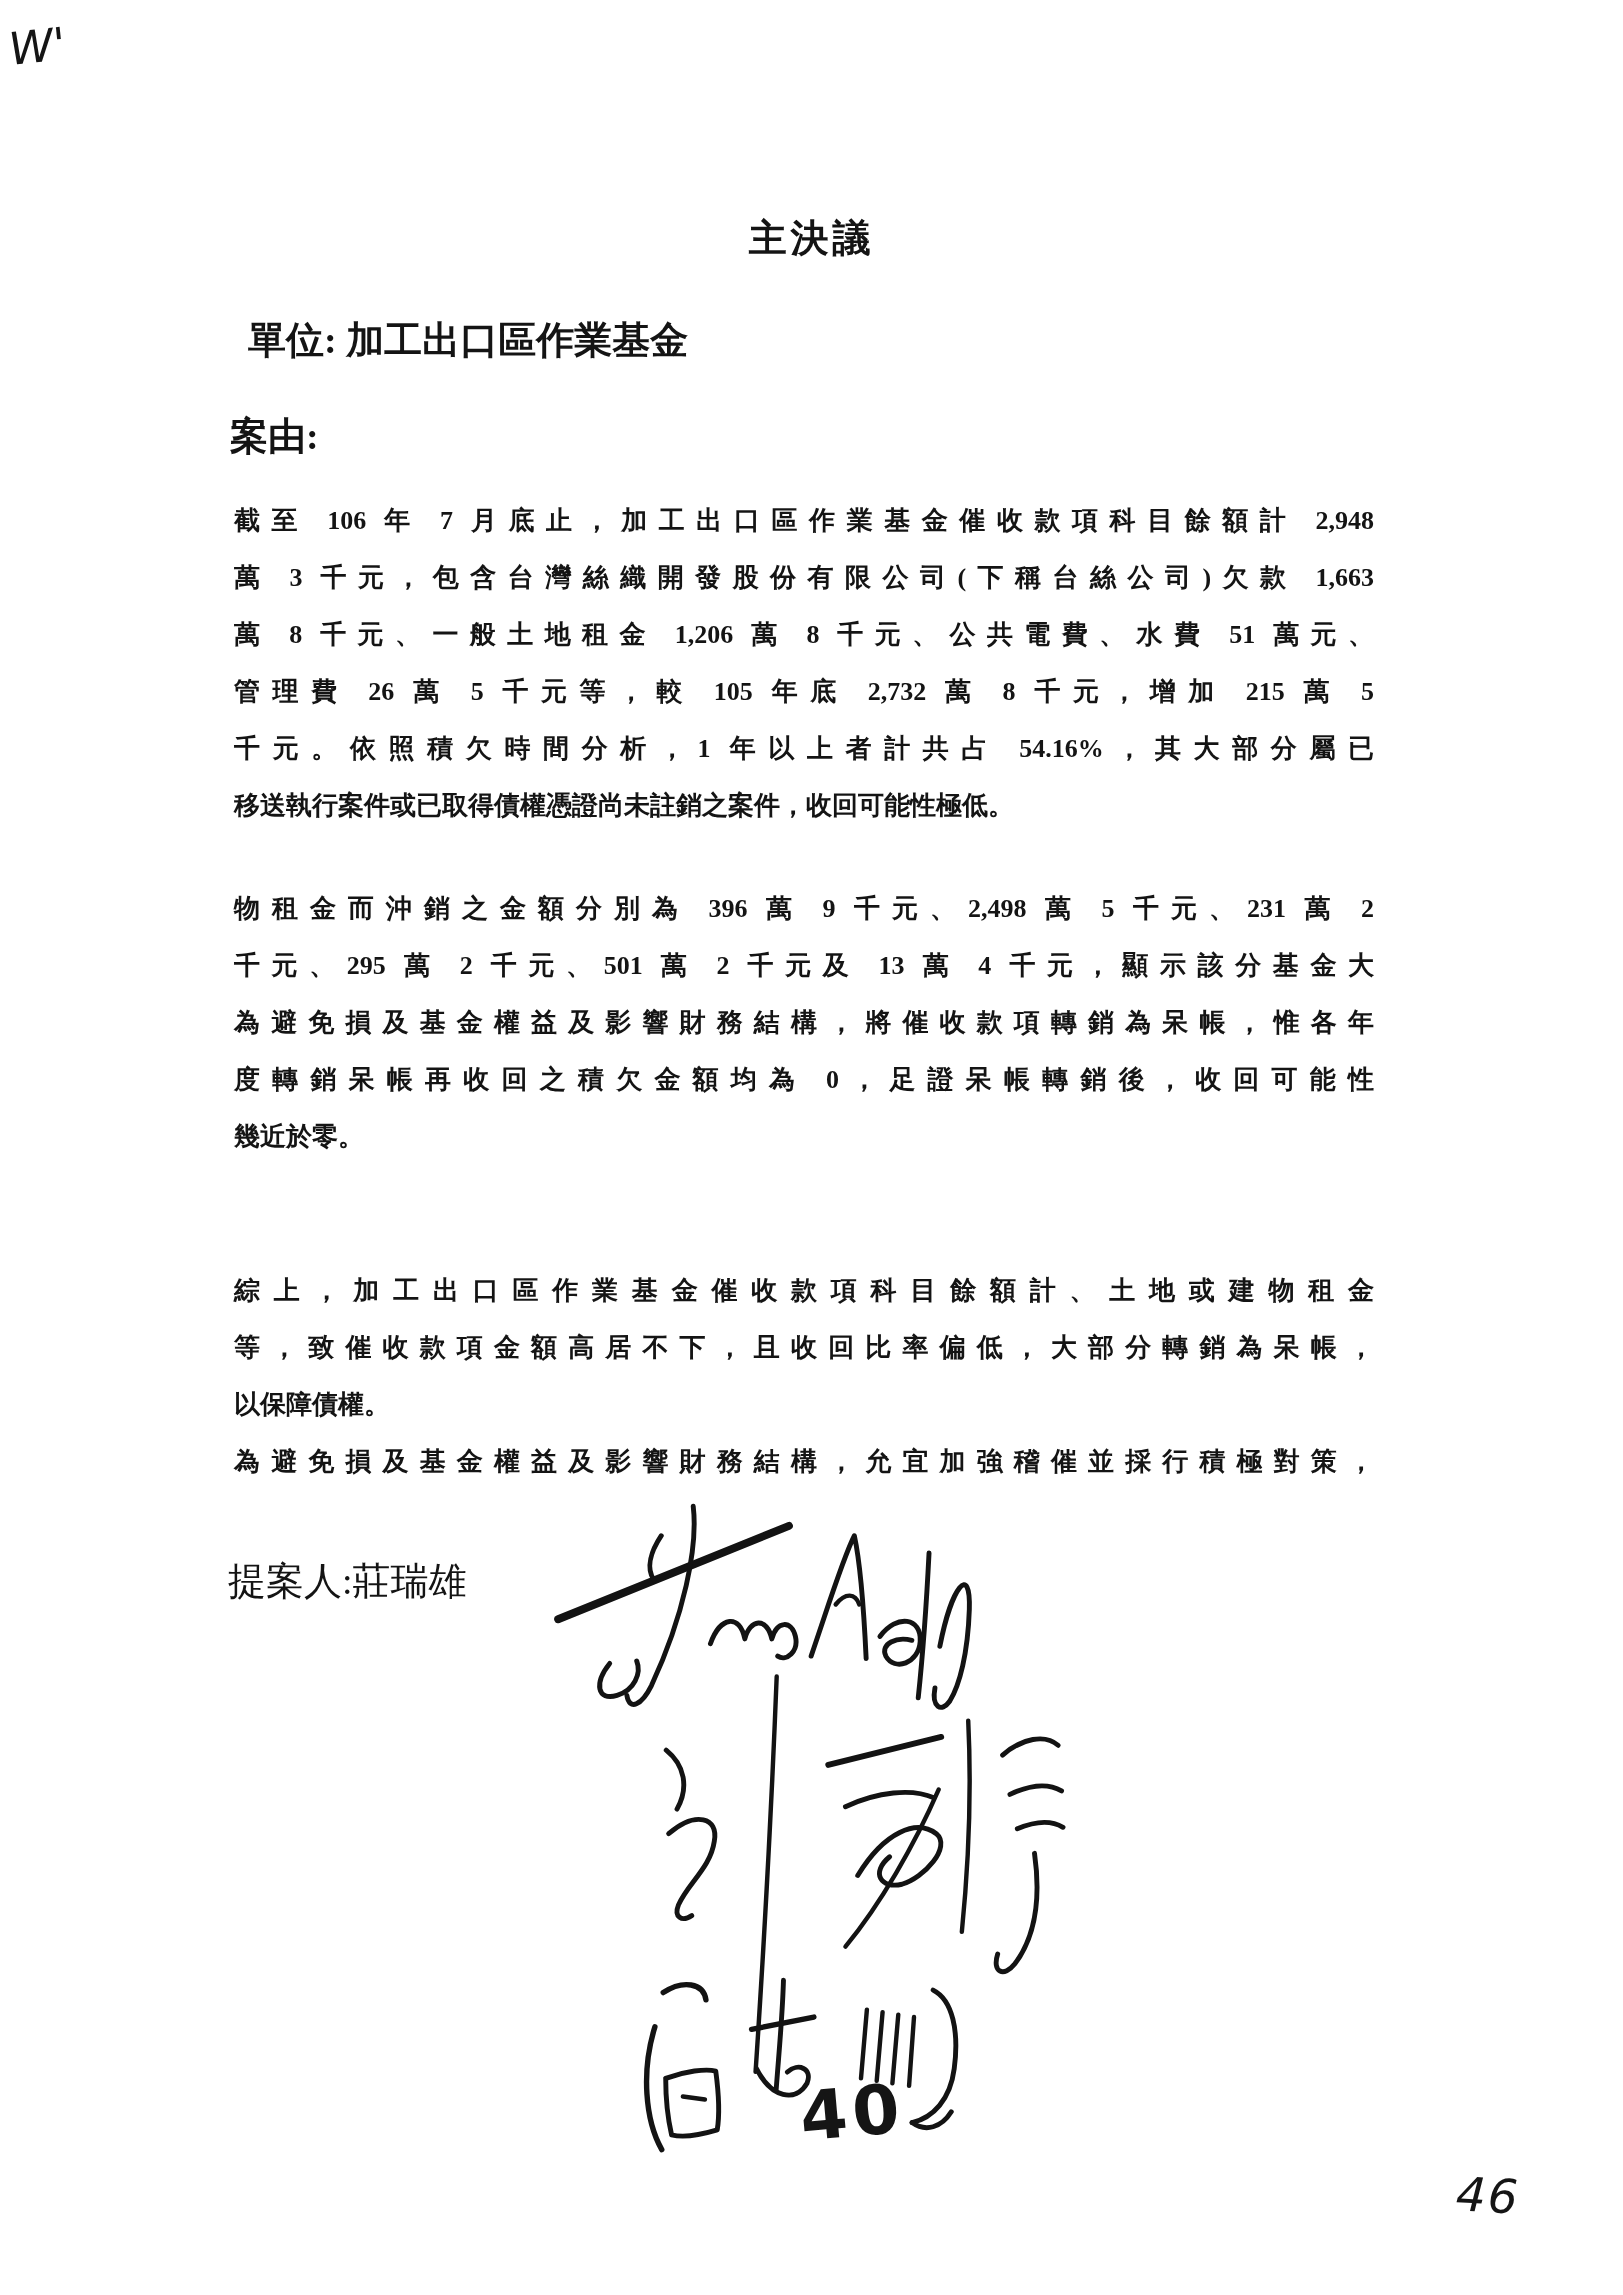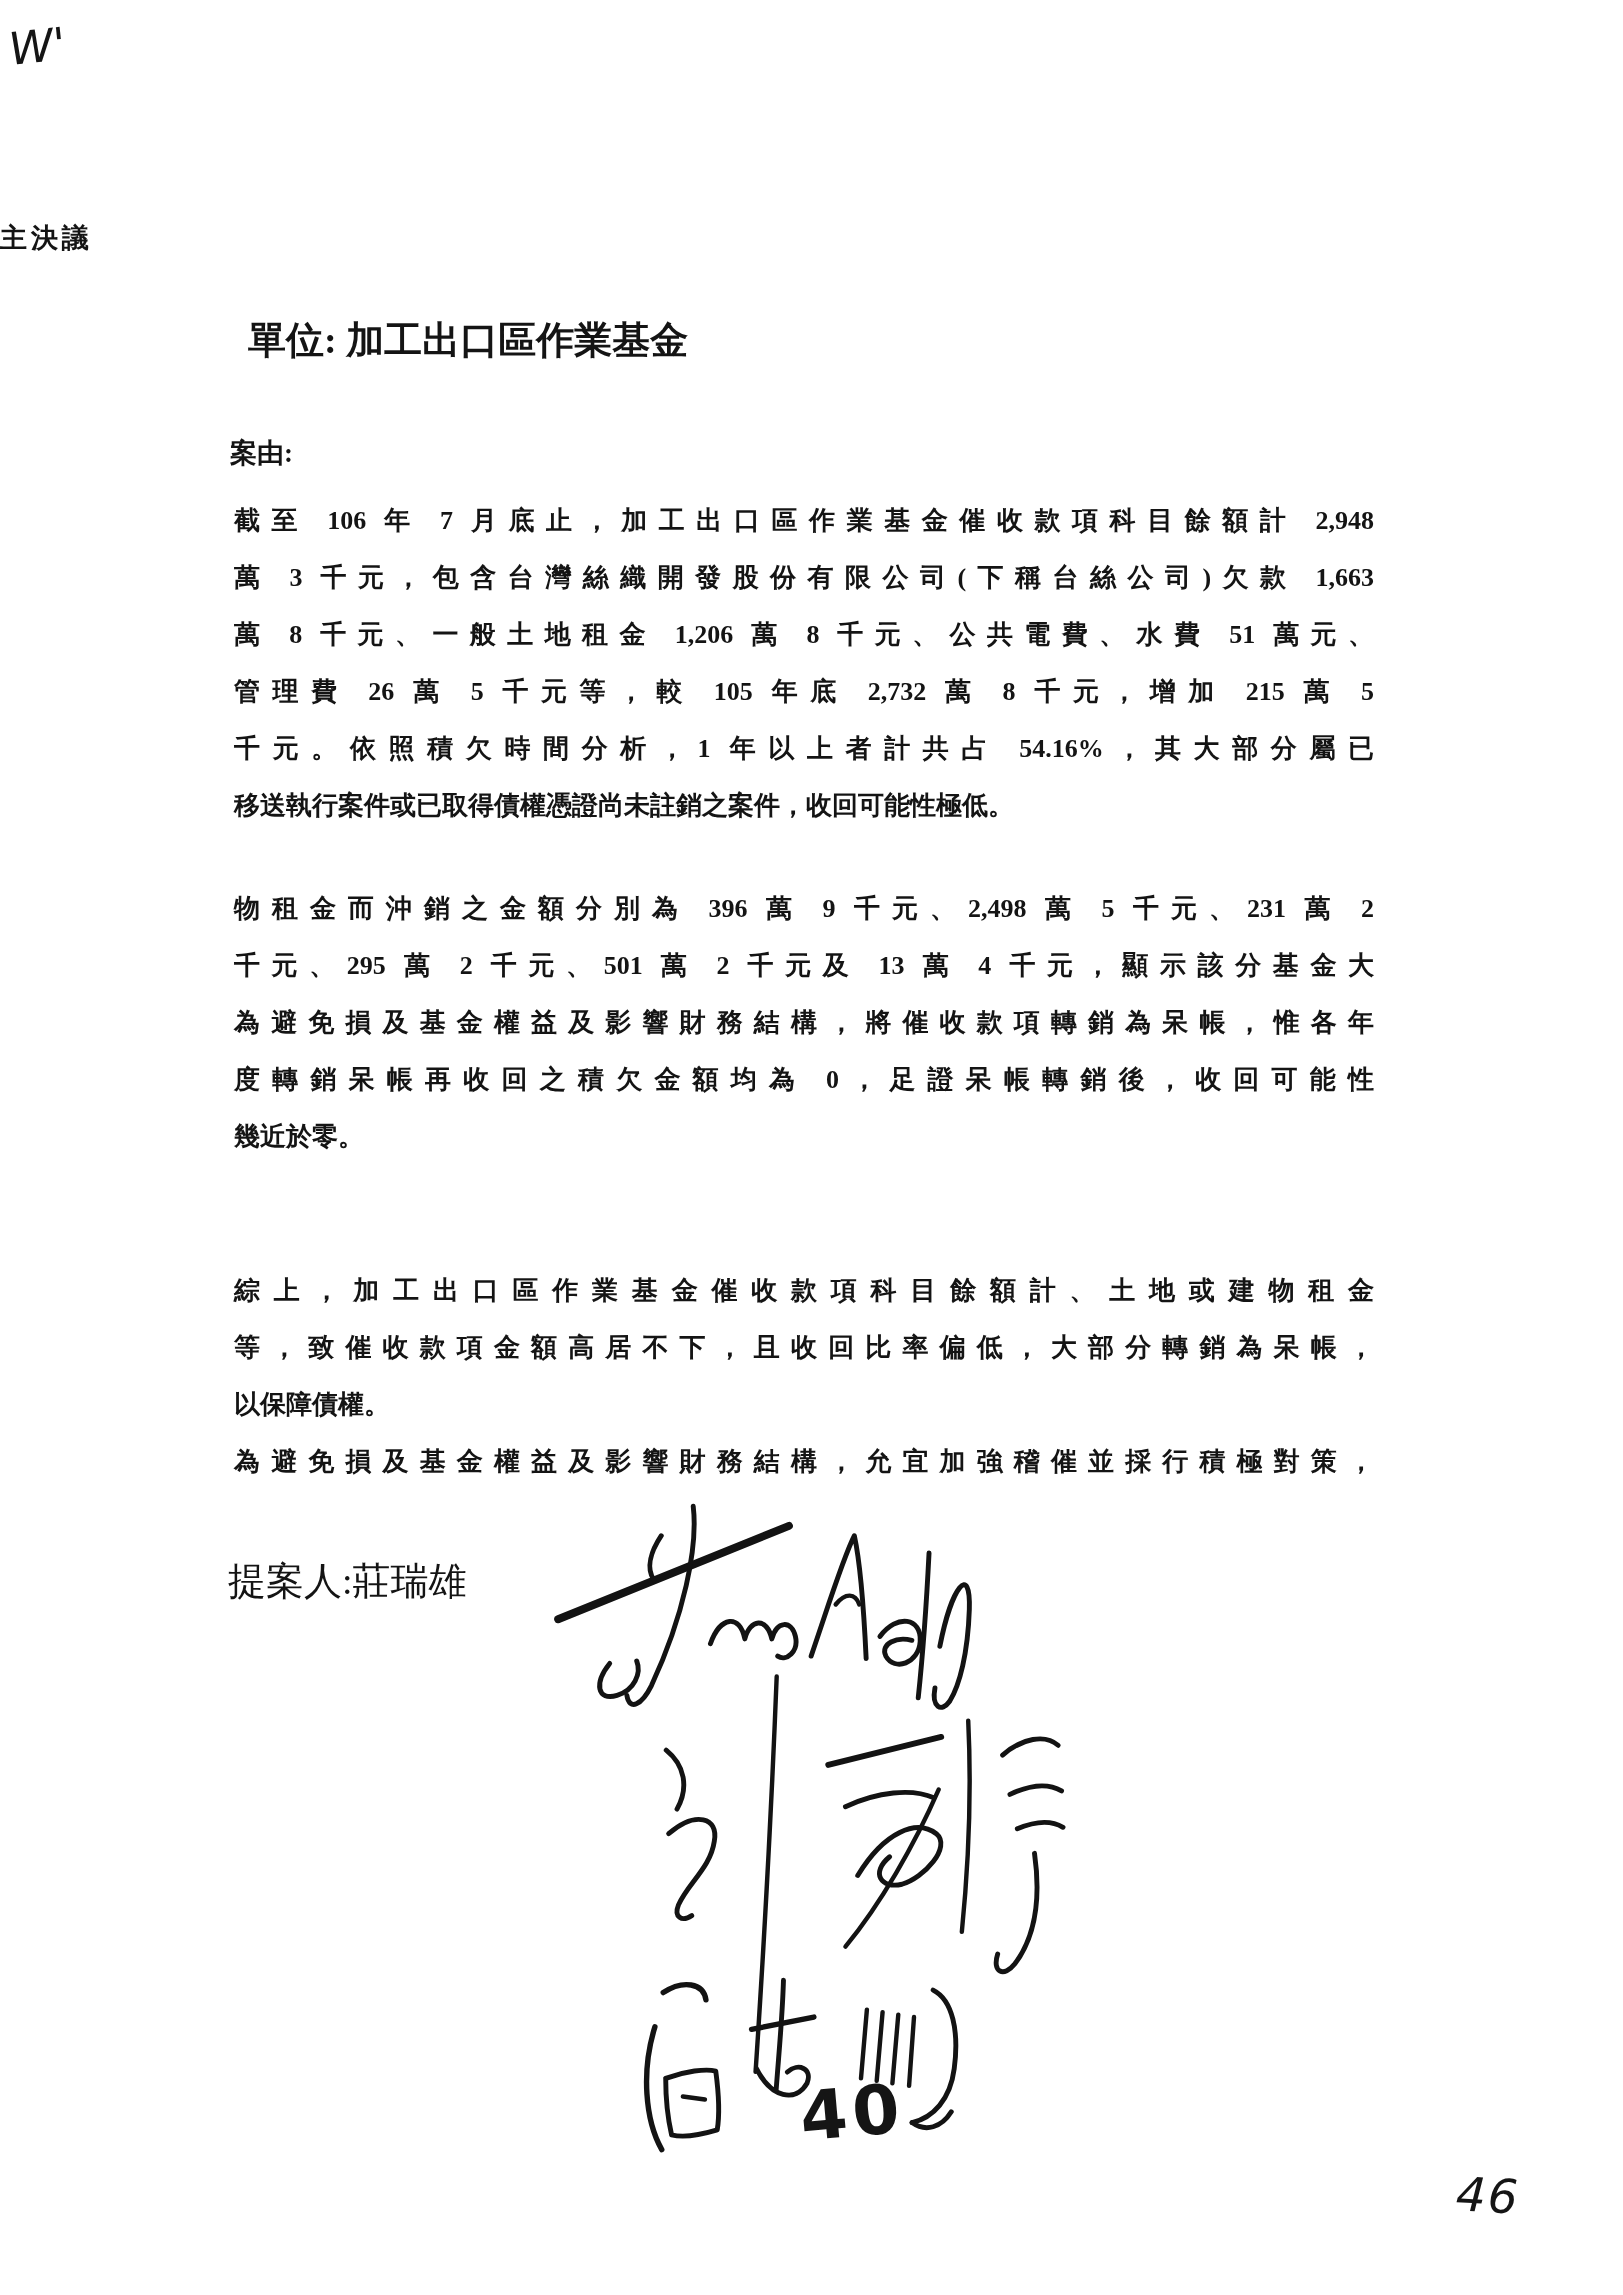--- a/index.html
+++ b/index.html
@@ -8,39 +8,39 @@
     width: 1623px;
     height: 2295px;
     background: #ffffff;
     font-family: "Liberation Serif", "DejaVu Serif", serif;
     color: #141414;
     overflow: hidden;
   }
   .doc-title {
     position: absolute;
     left: 0; right: 0; top: 214px;
-    font-size: 27px;
+    text-align: center;
+    font-size: 38px;
     font-weight: 700;
     line-height: 49px;
     letter-spacing: 3.9px;
   }
   .unit-line {
     position: absolute;
     left: 248px; top: 316px;
     font-size: 38px;
     font-weight: 700;
     line-height: 49px;
   }
   .case-label {
     position: absolute;
     left: 230px; top: 412px;
-    font-size: 27px;
+    font-size: 38px;
     font-weight: 700;
     line-height: 49px;
-    margin-top: 17px;
   }
   .para {
     position: absolute;
     left: 234px;
     width: 1140px;
     font-size: 26px;
     font-weight: 700;
   }
   #para1 { top: 492px; }
   #para2 { top: 880px; }

